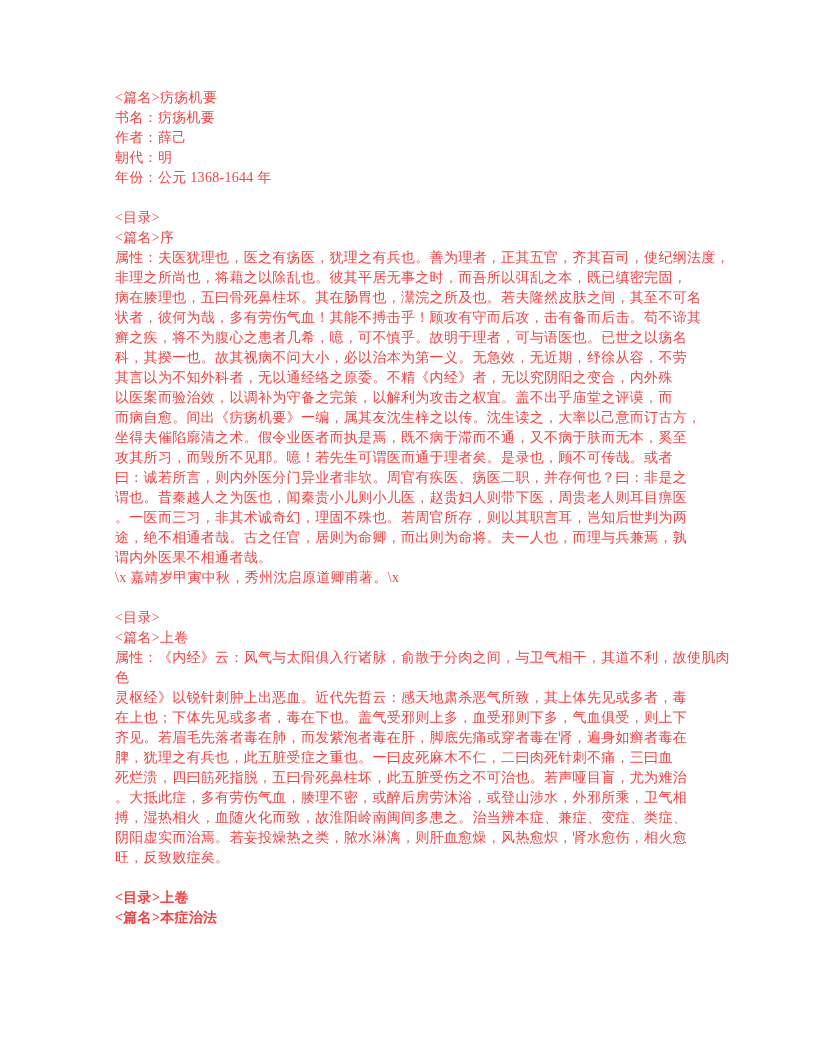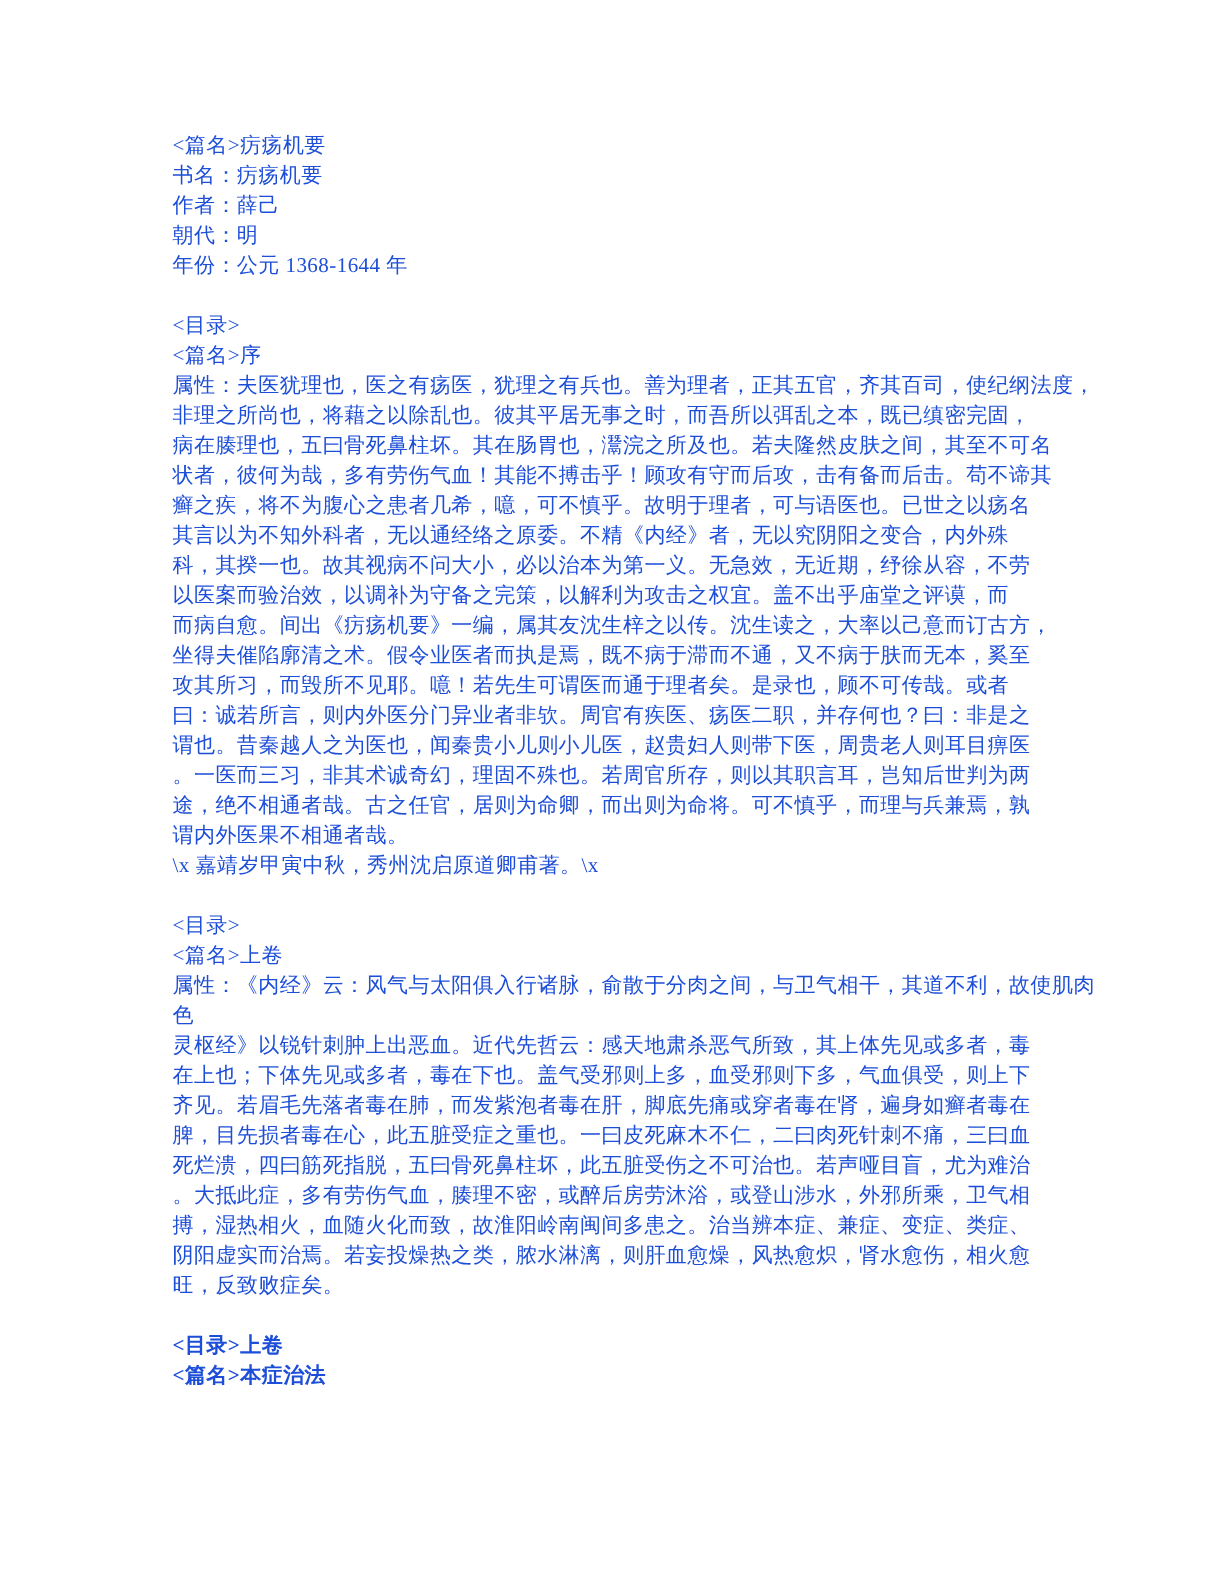--- a/index.html
+++ b/index.html
@@ -29,64 +29,64 @@
   .line {
     white-space: pre;
     height: 20px;
     overflow: visible;
   }
 </style>
 </head>
 <body>
 
 <div class="page">
-  <div class="content" style="color: #1d4ed8;">
+  <div class="content" style="color: #ef4444;">
       <div class="block">
         <div class="line">&lt;篇名&gt;疠疡机要</div>
         <div class="line">书名：疠疡机要</div>
         <div class="line">作者：薛己</div>
         <div class="line">朝代：明</div>
         <div class="line">年份：公元 1368-1644 年</div>
       </div>
       <div class="block" style="margin-top: 20px;">
         <div class="line">&lt;目录&gt;</div>
         <div class="line">&lt;篇名&gt;序</div>
       </div>
       <div class="block">
         <div class="line">属性：夫医犹理也，医之有疡医，犹理之有兵也。善为理者，正其五官，齐其百司，使纪纲法度，</div>
         <div class="line">非理之所尚也，将藉之以除乱也。彼其平居无事之时，而吾所以弭乱之本，既已缜密完固，</div>
         <div class="line">病在腠理也，五曰骨死鼻柱坏。其在肠胃也，灊浣之所及也。若夫隆然皮肤之间，其至不可名</div>
         <div class="line">状者，彼何为哉，多有劳伤气血！其能不搏击乎！顾攻有守而后攻，击有备而后击。苟不谛其</div>
         <div class="line">癣之疾，将不为腹心之患者几希，噫，可不慎乎。故明于理者，可与语医也。已世之以疡名</div>
+        <div class="line">科，其揆一也。故其视病不问大小，必以治本为第一义。无急效，无近期，纾徐从容，不劳</div>
         <div class="line">其言以为不知外科者，无以通经络之原委。不精《内经》者，无以究阴阳之变合，内外殊</div>
-        <div class="line">科，其揆一也。故其视病不问大小，必以治本为第一义。无急效，无近期，纾徐从容，不劳</div>
         <div class="line">以医案而验治效，以调补为守备之完策，以解利为攻击之权宜。盖不出乎庙堂之评谟，而</div>
         <div class="line">而病自愈。间出《疠疡机要》一编，属其友沈生梓之以传。沈生读之，大率以己意而订古方，</div>
         <div class="line">坐得夫催陷廓清之术。假令业医者而执是焉，既不病于滞而不通，又不病于肤而无本，奚至</div>
         <div class="line">攻其所习，而毁所不见耶。噫！若先生可谓医而通于理者矣。是录也，顾不可传哉。或者</div>
         <div class="line">曰：诚若所言，则内外医分门异业者非欤。周官有疾医、疡医二职，并存何也？曰：非是之</div>
         <div class="line">谓也。昔秦越人之为医也，闻秦贵小儿则小儿医，赵贵妇人则带下医，周贵老人则耳目痹医</div>
         <div class="line">。一医而三习，非其术诚奇幻，理固不殊也。若周官所存，则以其职言耳，岂知后世判为两</div>
-        <div class="line">途，绝不相通者哉。古之任官，居则为命卿，而出则为命将。可不慎乎，而理与兵兼焉，孰</div>
+        <div class="line">途，绝不相通者哉。古之任官，居则为命卿，而出则为命将。夫一人也，而理与兵兼焉，孰</div>
         <div class="line">谓内外医果不相通者哉。</div>
       </div>
       <div class="block">
         <div class="line">\x 嘉靖岁甲寅中秋，秀州沈启原道卿甫著。\x</div>
       </div>
       <div class="block" style="margin-top: 20px;">
         <div class="line">&lt;目录&gt;</div>
         <div class="line">&lt;篇名&gt;上卷</div>
       </div>
       <div class="block">
         <div class="line">属性：《内经》云：风气与太阳俱入行诸脉，俞散于分肉之间，与卫气相干，其道不利，故使肌肉</div>
         <div class="line">色</div>
         <div class="line">灵枢经》以锐针刺肿上出恶血。近代先哲云：感天地肃杀恶气所致，其上体先见或多者，毒</div>
         <div class="line">在上也；下体先见或多者，毒在下也。盖气受邪则上多，血受邪则下多，气血俱受，则上下</div>
         <div class="line">齐见。若眉毛先落者毒在肺，而发紫泡者毒在肝，脚底先痛或穿者毒在肾，遍身如癣者毒在</div>
-        <div class="line">脾，目先损者毒在心，此五脏受症之重也。一曰皮死麻木不仁，二曰肉死针刺不痛，三曰血</div>
+        <div class="line">脾，犹理之有兵也，此五脏受症之重也。一曰皮死麻木不仁，二曰肉死针刺不痛，三曰血</div>
         <div class="line">死烂溃，四曰筋死指脱，五曰骨死鼻柱坏，此五脏受伤之不可治也。若声哑目盲，尤为难治</div>
         <div class="line">。大抵此症，多有劳伤气血，腠理不密，或醉后房劳沐浴，或登山涉水，外邪所乘，卫气相</div>
         <div class="line">搏，湿热相火，血随火化而致，故淮阳岭南闽间多患之。治当辨本症、兼症、变症、类症、</div>
         <div class="line">阴阳虚实而治焉。若妄投燥热之类，脓水淋漓，则肝血愈燥，风热愈炽，肾水愈伤，相火愈</div>
         <div class="line">旺，反致败症矣。</div>
       </div>
       <div class="block" style="margin-top: 20px; font-weight: bold;">
         <div class="line">&lt;目录&gt;上卷</div>
         <div class="line">&lt;篇名&gt;本症治法</div>
       </div>

